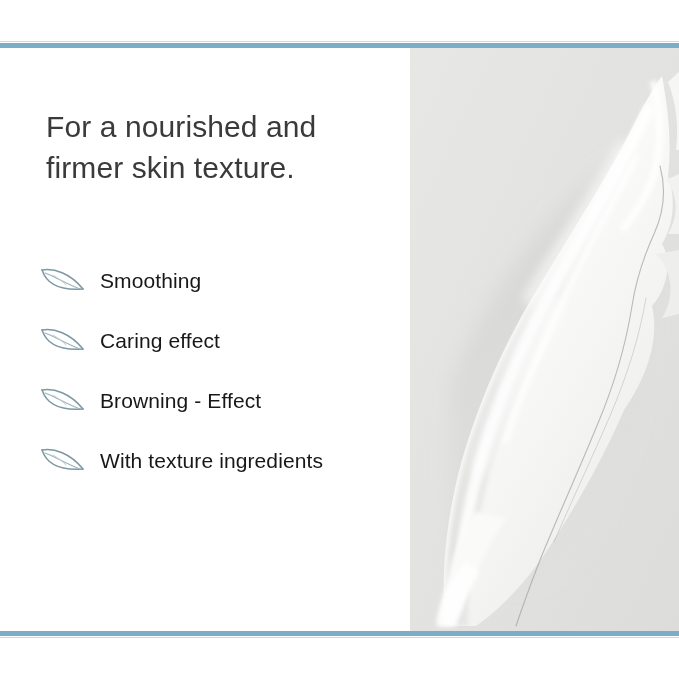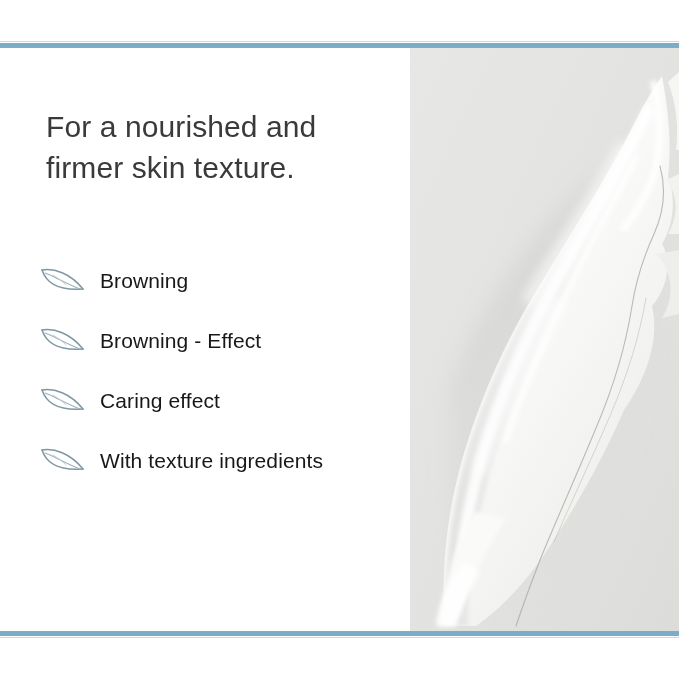--- a/index.html
+++ b/index.html
@@ -116,41 +116,41 @@
 
     <div class="benefits">
 
       <div class="benefit-row">
         <svg class="leaf-icon" viewBox="0 0 46 34">
           <path d="M2 6 C14 4, 30 9, 43 25" fill="none" stroke="#7d97a3" stroke-width="1.5" stroke-linecap="round"></path>
           <path d="M2 6 C6 18, 16 27, 43 25" fill="none" stroke="#7d97a3" stroke-width="1.5" stroke-linecap="round"></path>
           <path d="M5 9 C14 12, 26 20, 40 25" fill="none" stroke="#9fb3bc" stroke-width="1.2" stroke-linecap="round"></path>
           <path d="M13 11 C18 14, 22 17, 26 21" fill="none" stroke="#bfcdd3" stroke-width="0.9" stroke-linecap="round"></path>
         </svg>
-        <span class="benefit-label">Browning</span>
+        <span class="benefit-label">Smoothing</span>
+      </div>
+
+      <div class="benefit-row">
+        <svg class="leaf-icon" viewBox="0 0 46 34">
+          <path d="M2 6 C14 4, 30 9, 43 25" fill="none" stroke="#7d97a3" stroke-width="1.5" stroke-linecap="round"></path>
+          <path d="M2 6 C6 18, 16 27, 43 25" fill="none" stroke="#7d97a3" stroke-width="1.5" stroke-linecap="round"></path>
+          <path d="M5 9 C14 12, 26 20, 40 25" fill="none" stroke="#9fb3bc" stroke-width="1.2" stroke-linecap="round"></path>
+          <path d="M13 11 C18 14, 22 17, 26 21" fill="none" stroke="#bfcdd3" stroke-width="0.9" stroke-linecap="round"></path>
+        </svg>
+        <span class="benefit-label">Caring effect</span>
       </div>
 
       <div class="benefit-row">
         <svg class="leaf-icon" viewBox="0 0 46 34">
           <path d="M2 6 C14 4, 30 9, 43 25" fill="none" stroke="#7d97a3" stroke-width="1.5" stroke-linecap="round"></path>
           <path d="M2 6 C6 18, 16 27, 43 25" fill="none" stroke="#7d97a3" stroke-width="1.5" stroke-linecap="round"></path>
           <path d="M5 9 C14 12, 26 20, 40 25" fill="none" stroke="#9fb3bc" stroke-width="1.2" stroke-linecap="round"></path>
           <path d="M13 11 C18 14, 22 17, 26 21" fill="none" stroke="#bfcdd3" stroke-width="0.9" stroke-linecap="round"></path>
         </svg>
         <span class="benefit-label">Browning - Effect</span>
-      </div>
-
-      <div class="benefit-row">
-        <svg class="leaf-icon" viewBox="0 0 46 34">
-          <path d="M2 6 C14 4, 30 9, 43 25" fill="none" stroke="#7d97a3" stroke-width="1.5" stroke-linecap="round"></path>
-          <path d="M2 6 C6 18, 16 27, 43 25" fill="none" stroke="#7d97a3" stroke-width="1.5" stroke-linecap="round"></path>
-          <path d="M5 9 C14 12, 26 20, 40 25" fill="none" stroke="#9fb3bc" stroke-width="1.2" stroke-linecap="round"></path>
-          <path d="M13 11 C18 14, 22 17, 26 21" fill="none" stroke="#bfcdd3" stroke-width="0.9" stroke-linecap="round"></path>
-        </svg>
-        <span class="benefit-label">Caring effect</span>
       </div>
 
       <div class="benefit-row">
         <svg class="leaf-icon" viewBox="0 0 46 34">
           <path d="M2 6 C14 4, 30 9, 43 25" fill="none" stroke="#7d97a3" stroke-width="1.5" stroke-linecap="round"></path>
           <path d="M2 6 C6 18, 16 27, 43 25" fill="none" stroke="#7d97a3" stroke-width="1.5" stroke-linecap="round"></path>
           <path d="M5 9 C14 12, 26 20, 40 25" fill="none" stroke="#9fb3bc" stroke-width="1.2" stroke-linecap="round"></path>
           <path d="M13 11 C18 14, 22 17, 26 21" fill="none" stroke="#bfcdd3" stroke-width="0.9" stroke-linecap="round"></path>
         </svg>
         <span class="benefit-label">With texture ingredients</span>

